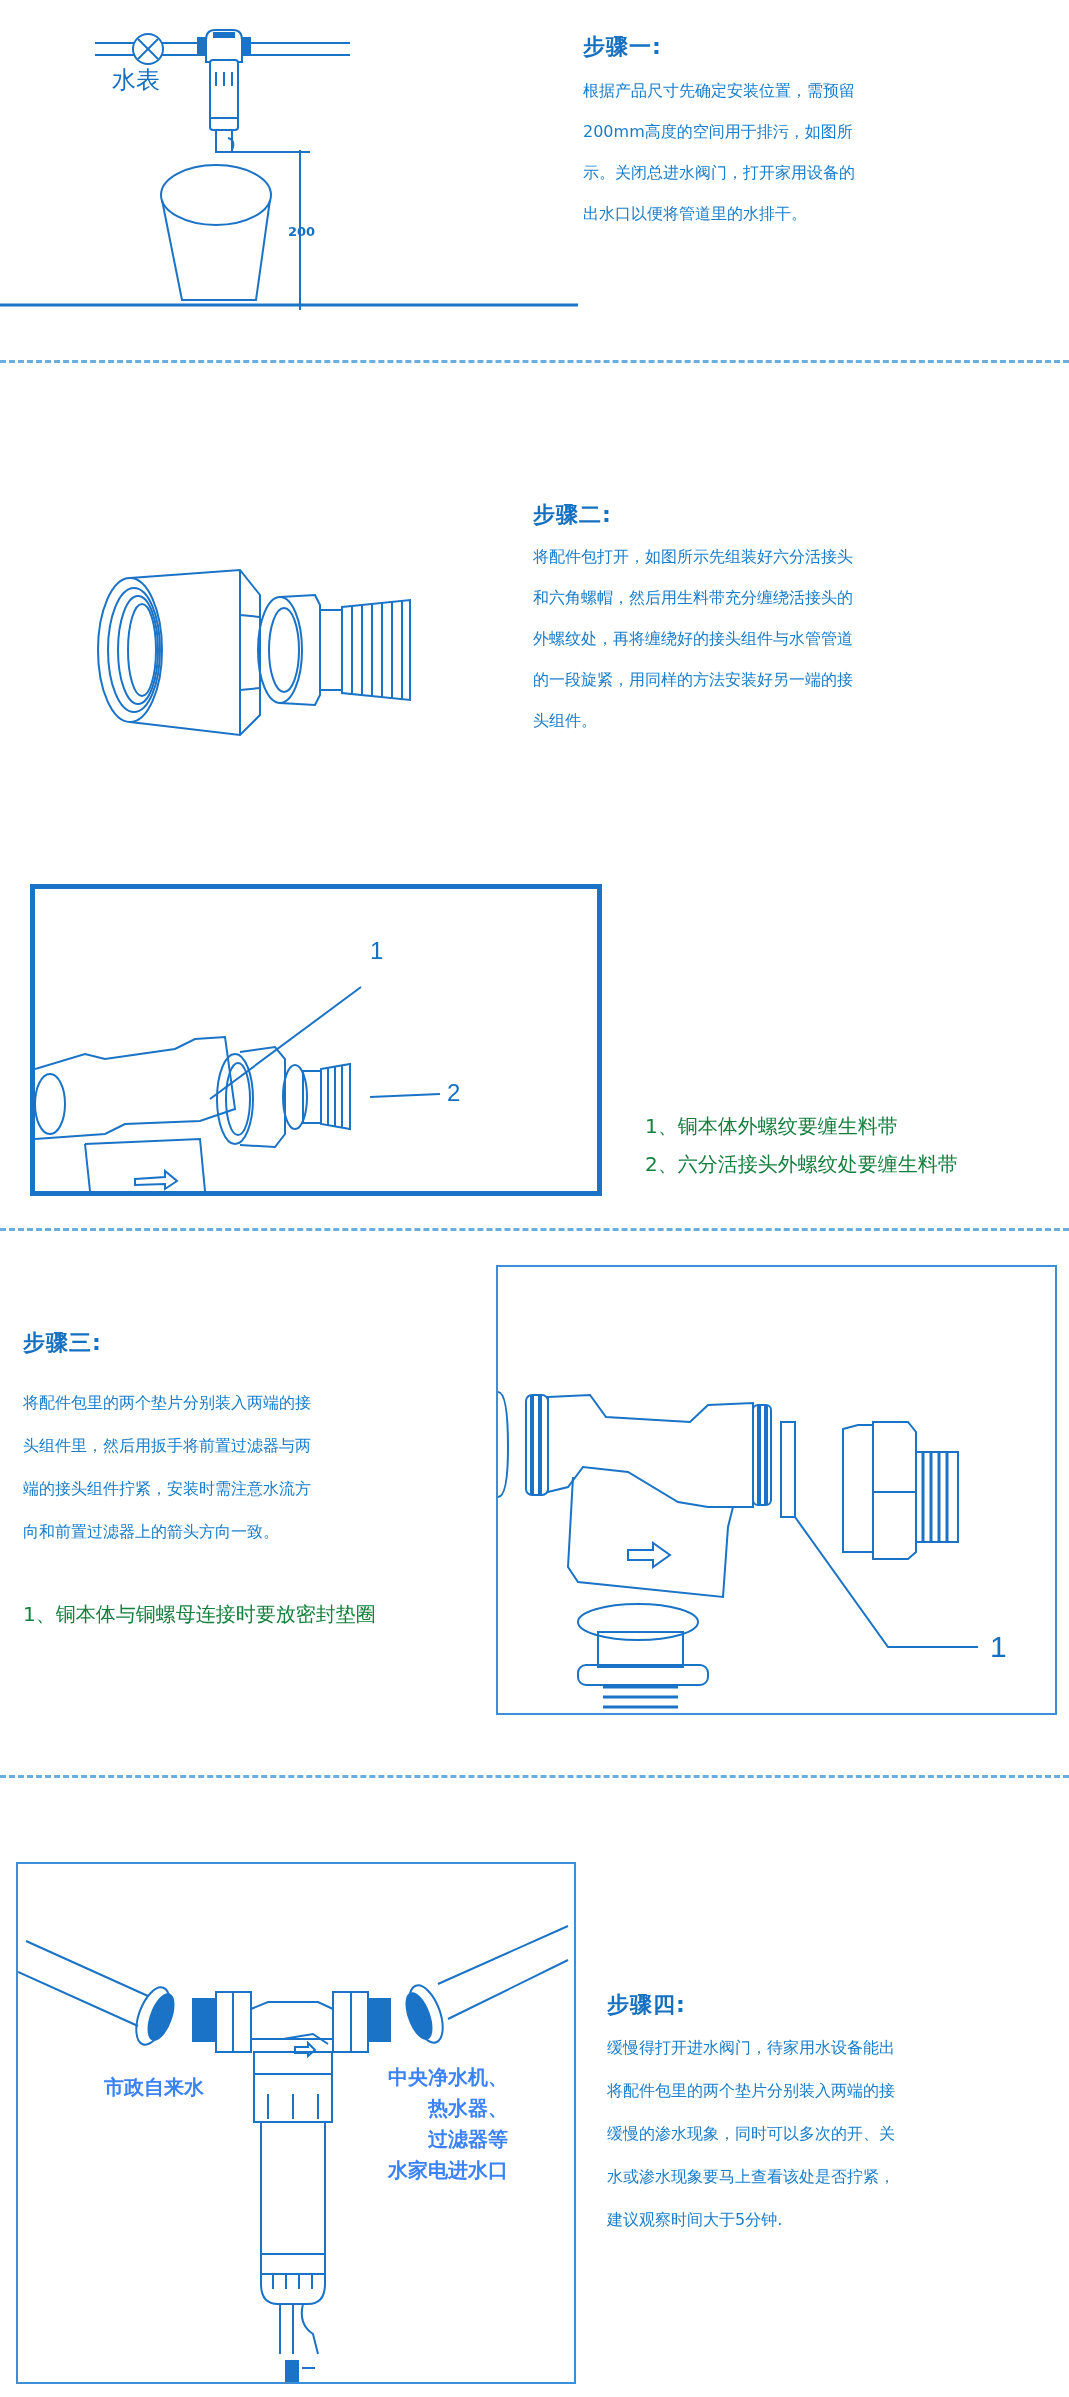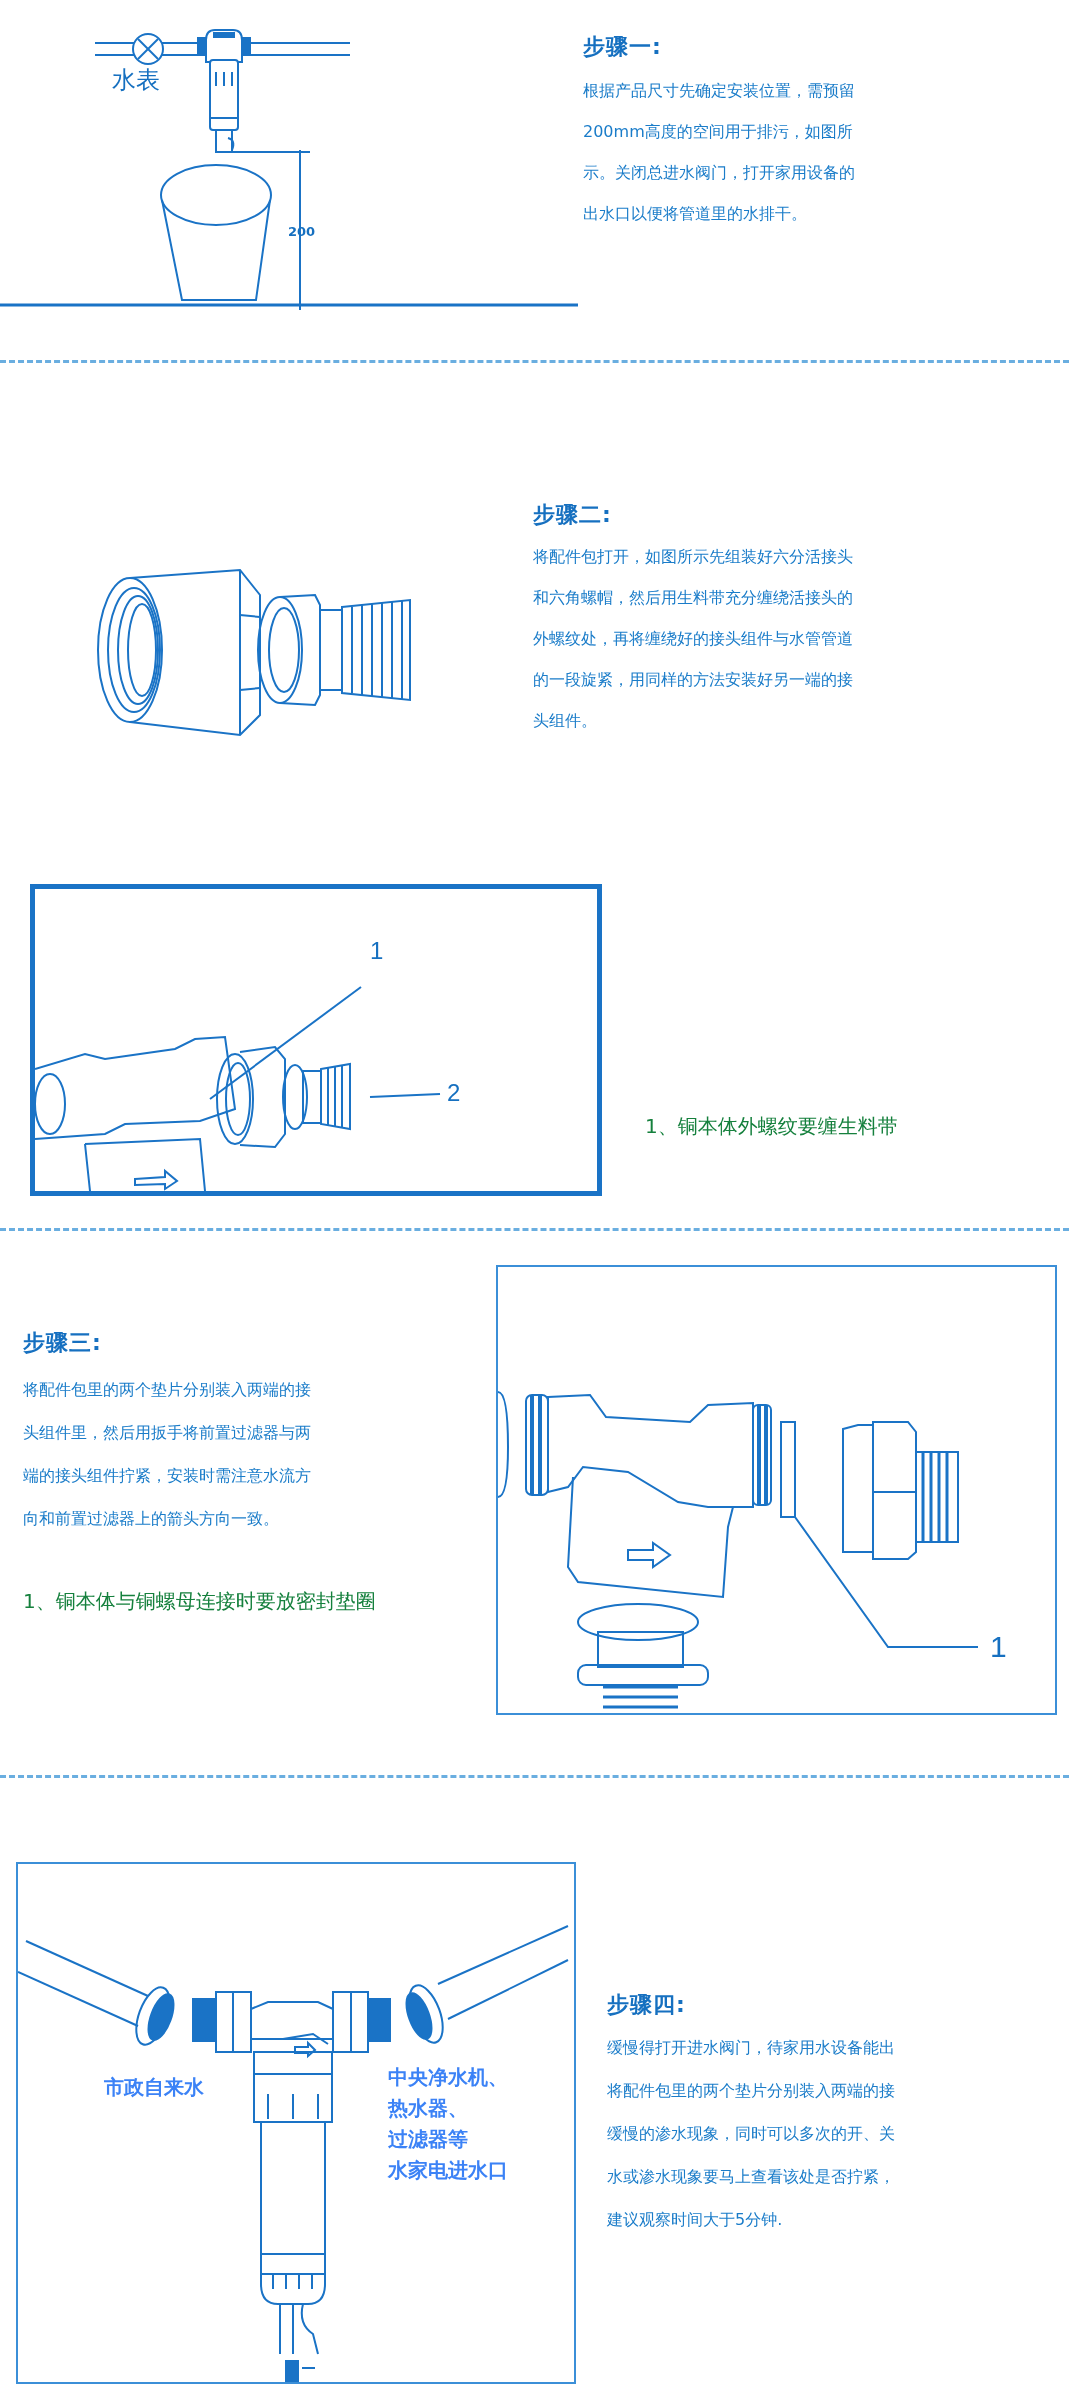--- a/index.html
+++ b/index.html
@@ -124,28 +124,29 @@
 
         <line x1="175" y1="210" x2="326" y2="98"></line>
         <line x1="335" y1="208" x2="405" y2="205"></line>
       </g>
       <text x="335" y="70" font-size="24" fill="#1670c0" font-family="Liberation Sans, sans-serif">1</text>
       <text x="412" y="212" font-size="24" fill="#1670c0" font-family="Liberation Sans, sans-serif">2</text>
     </svg>
   </div>
   <div class="abs" style="left:645px;top:1107px;width:420px;">
     <div class="note">1、铜本体外螺纹要缠生料带</div>
+    <div class="note">2、六分活接头外螺纹处要缠生料带</div>
   </div>
 </section>
 
 <div class="divider" style="top:1228px;"></div>
 
 <section>
   <div class="abs" style="left:23px;top:1328px;width:460px;">
-    <div class="heading" style="margin-bottom:10px;">步骤三:</div>
+    <div class="heading" style="margin-bottom:23px;">步骤三:</div>
     <div class="para" style="line-height:43px;">将配件包里的两个垫片分别装入两端的接</div>
     <div class="para" style="line-height:43px;">头组件里，然后用扳手将前置过滤器与两</div>
     <div class="para" style="line-height:43px;">端的接头组件拧紧，安装时需注意水流方</div>
     <div class="para" style="line-height:43px;">向和前置过滤器上的箭头方向一致。</div>
     <div class="note" style="margin-top:42px;">1、铜本体与铜螺母连接时要放密封垫圈</div>
   </div>
 
   <div class="frame thin" style="left:496px;top:1265px;width:561px;height:450px;">
     <svg width="557" height="446" viewBox="0 0 557 446">
       <g fill="none" stroke="#1a73c6" stroke-width="2">
@@ -229,21 +230,21 @@
         <line x1="281" y1="410" x2="281" y2="425"></line>
         <line x1="294" y1="410" x2="294" y2="425"></line>
         <line x1="262" y1="440" x2="262" y2="490"></line>
         <line x1="275" y1="440" x2="275" y2="490"></line>
         <path d="M285 440 Q280 460 295 470 L300 490"></path>
         <rect x="268" y="497" width="12" height="20" fill="#1a73c6"></rect>
         <line x1="284" y1="504" x2="297" y2="504"></line>
       </g>
     </svg>
     <div class="abs diag-label" style="left:86px;top:208px;">市政自来水</div>
-    <div class="abs diag-label" style="left:370px;top:198px;">
+    <div class="abs diag-label" style="left:370px;top:198px;text-align:right;">
       <div>中央净水机、</div>
       <div>热水器、</div>
       <div>过滤器等</div>
       <div>水家电进水口</div>
     </div>
   </div>
 
   <div class="abs" style="left:607px;top:1990px;width:460px;">
     <div class="heading" style="margin-bottom:6px;">步骤四:</div>
     <div class="para" style="line-height:43px;">缓慢得打开进水阀门，待家用水设备能出</div>

